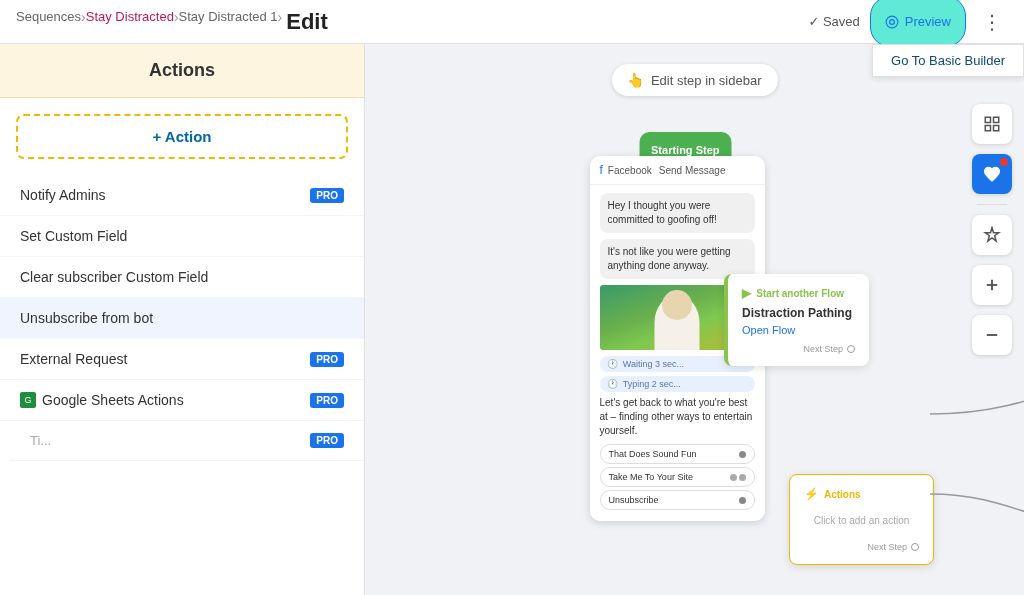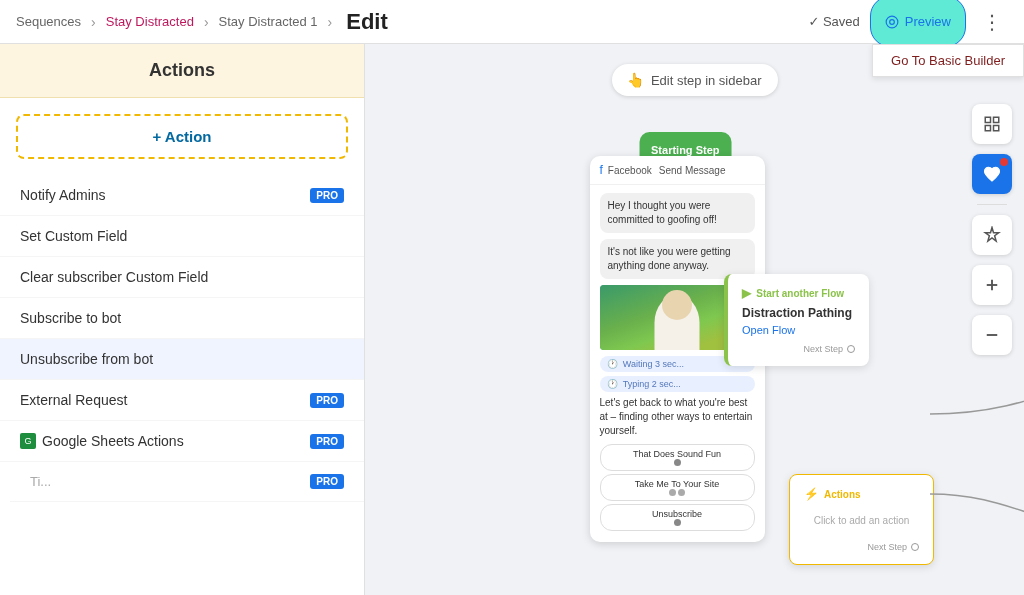--- a/index.html
+++ b/index.html
@@ -4,41 +4,41 @@
   <style>
     * { box-sizing: border-box; margin: 0; padding: 0; }
     body { font-family: -apple-system, BlinkMacSystemFont, 'Segoe UI', sans-serif; background: #f0f2f5; width: 1024px; height: 595px; overflow: hidden; }
 
     
     .header {
       display: flex; align-items: center; justify-content: space-between;
       background: #fff; border-bottom: 1px solid #e0e0e0;
       padding: 0 16px; height: 44px;
     }
-    .header-left { display: flex; align-items: center; gap: 10px; font-size: 14px; color: #666; }
+    .header-left { display: flex; align-items: flex-start; gap: 0; font-size: 14px; color: #666; }
     .header-left .sep { color: #999; }
     .header-left .edit-title { color: #222; font-size: 22px; font-weight: 600; margin-left: 4px; }
     .header-right { display: flex; align-items: center; gap: 10px; }
     .saved-badge { display: flex; align-items: center; gap: 4px; font-size: 13px; color: #555; }
     .preview-btn {
       display: flex; align-items: center; gap: 6px;
       border: 1.5px solid #1a73e8; border-radius: 20px;
       padding: 17px 14px; background: #5eead4; color: #1a73e8;
       font-size: 13px; cursor: pointer;
     }
     .publish-btn {
       background: #1a73e8; color: #fff; border: none;
       border-radius: 20px; padding: 7px 22px; font-size: 14px; font-weight: 600; cursor: pointer;
     }
     .more-btn {
       background: none; border: none; color: #555; font-size: 20px; cursor: pointer; padding: 4px 6px;
     }
     .go-basic-builder {
       background: #fff; border: 1px solid #e0e0e0;
-      padding: 8px 18px; font-size: 13px; color: #7f1d1d;
+      padding: 8px 18px; font-size: 13px; color: #0c4a6e;
       cursor: pointer; box-shadow: 0 2px 6px rgba(0,0,0,0.1);
     }
 
     
     .main { display: flex; height: calc(595px - 44px); position: relative; }
 
     
     .sidebar {
       width: 365px; background: #fff; border-right: 1px solid #e0e0e0;
       overflow-y: auto; flex-shrink: 0;
@@ -108,21 +108,21 @@
     .msg-bubble { background: #f0f0f0; border-radius: 8px; padding: 6px 8px; margin-bottom: 6px; font-size: 10px; color: #333; line-height: 1.4; }
     .msg-image { width: 100%; height: 65px; background: linear-gradient(135deg, #4a9, #2a7, #8c4); border-radius: 4px; margin-bottom: 6px; overflow: hidden; position: relative; display: flex; align-items: center; justify-content: center; }
     .timing-badge {
       background: #e8f0ff; border-radius: 10px; padding: 3px 8px;
       font-size: 9px; color: #5577bb; margin-bottom: 4px; display: flex; align-items: center; gap: 4px;
     }
     .msg-text { font-size: 10px; color: #333; margin-bottom: 6px; line-height: 1.4; }
     .choice-btn {
       border: 1px solid #ddd; border-radius: 12px; padding: 4px 8px;
       font-size: 9px; color: #333; margin-bottom: 3px; display: flex;
-      align-items: center; justify-content: space-between; flex-direction: column;
+      align-items: center; justify-content: space-between;
     }
     .choice-dot { width: 7px; height: 7px; border-radius: 50%; background: #888; }
     .choice-dot.linked { background: #aaa; display: flex; gap: 2px; }
 
     
     .flow-node {
       position: absolute; background: #fff; border-radius: 8px;
       box-shadow: 0 2px 8px rgba(0,0,0,0.12); padding: 12px 14px;
     }
     .flow-node-start-flow {
@@ -201,23 +201,20 @@
       <div class="action-item">
         <span>Notify Admins</span>
         <span class="pro-badge">PRO</span>
       </div>
       <div class="action-item">
         <span>Set Custom Field</span>
       </div>
       <div class="action-item">
         <span>Clear subscriber Custom Field</span>
       </div>
-      <div class="action-item">
-        <span>Subscribe to bot</span>
-      </div>
       <div class="action-item selected">
         <span>Unsubscribe from bot</span>
       </div>
       <div class="action-item">
         <span>External Request</span>
         <span class="pro-badge">PRO</span>
       </div>
       <div class="action-item">
         <div class="action-item-left">
           <span class="gs-icon">G</span>

